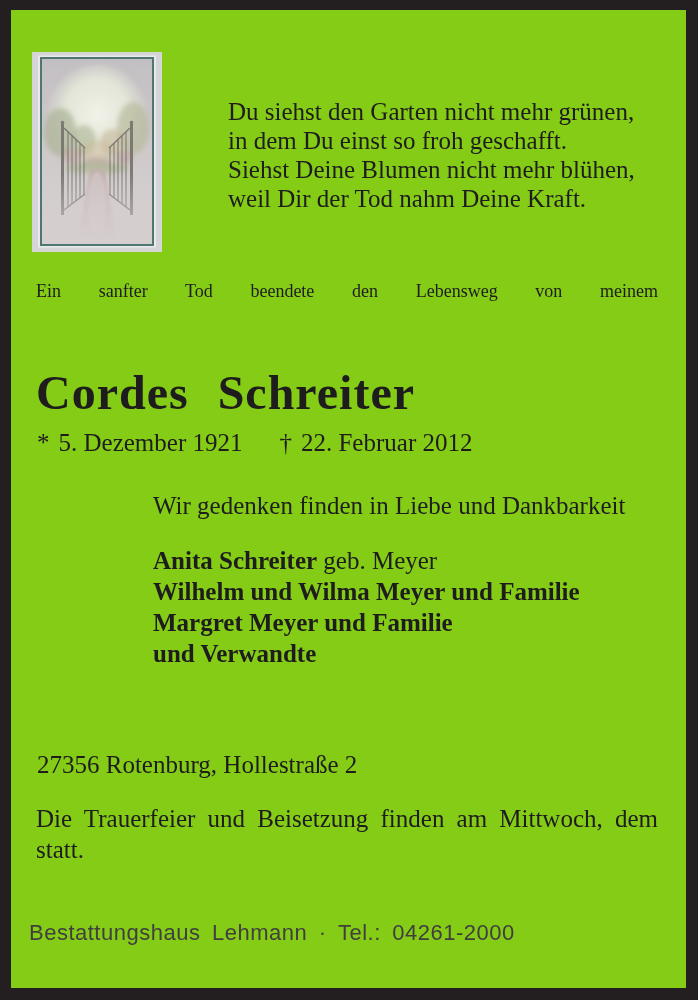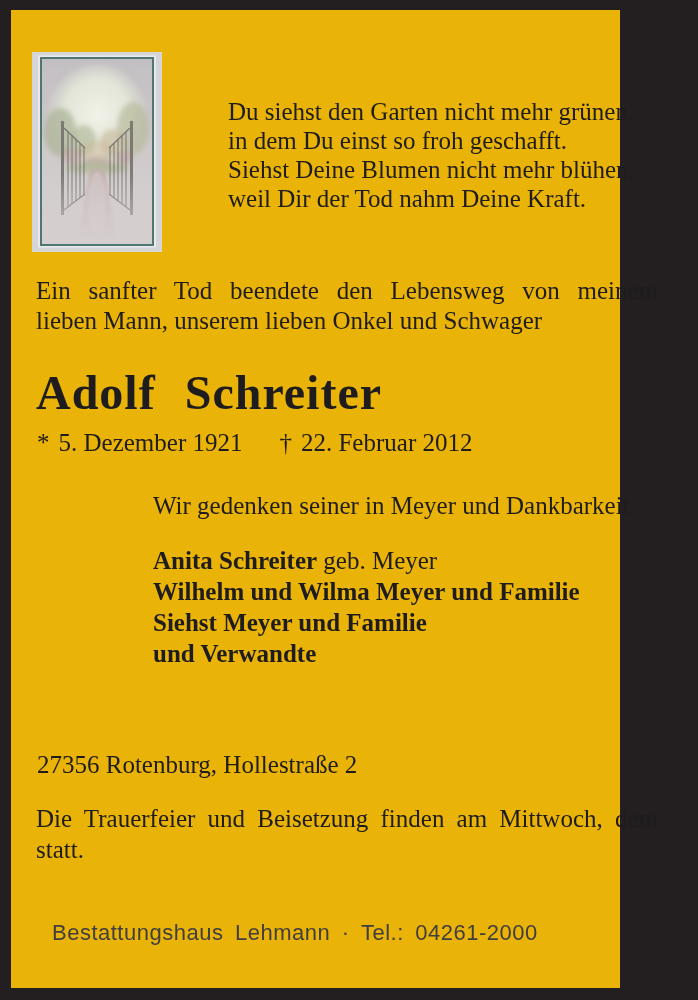--- a/index.html
+++ b/index.html
@@ -3,52 +3,52 @@
 <meta charset="utf-8">
 <style>
   html,body{margin:0;padding:0;}
   body{
     width:698px;height:1000px;position:relative;
     background:#231f20;
     font-family:"Liberation Serif", serif;
     overflow:hidden;
   }
   .page{
-    position:absolute;left:11px;top:10px;width:609px;height:978px;
-    background:#eab308;
+    position:absolute;left:11px;top:10px;width:675px;height:978px;
+    background:#84cc16;
   }
   .abs{position:absolute;}
   .txt{color:#1e1c1d;}
   
   .artwork{left:21px;top:42px;width:130px;height:200px;}
   .artwork svg{display:block;width:130px;height:200px;}
   
   .poem{left:217px;top:87px;font-size:25px;line-height:29px;white-space:nowrap;}
   
-  .intro{left:25px;top:266px;width:622px;font-size:25px;line-height:30px;}
+  .intro{left:25px;top:266px;width:622px;font-size:18px;line-height:30px;}
   .line-just{text-align:justify;text-align-last:justify;}
   
   .name{left:25px;top:357px;font-size:48px;line-height:52px;font-weight:bold;
         letter-spacing:1px;word-spacing:16px;white-space:nowrap;}
   
   .dates{left:26px;top:418px;font-size:25px;line-height:30px;white-space:nowrap;}
   .date-symbol{display:inline-block;margin-right:9px;}
   .death-group{margin-left:37px;}
   
   .remembrance{left:142px;top:481px;font-size:25px;line-height:30px;white-space:nowrap;}
   
   .family{left:142px;top:535px;font-size:25px;line-height:31px;font-weight:bold;white-space:nowrap;}
   .family .regular{font-weight:normal;}
   
   .address{left:26px;top:733px;font-size:25px;line-height:30px;white-space:nowrap;margin-top:7px;}
   
   .funeral{left:25px;top:793px;width:622px;font-size:25px;line-height:31px;}
   
   .funeral-home{
-    left:41px;top:910px;font-size:22px;line-height:26px;white-space:nowrap;
+    left:18px;top:910px;font-size:22px;line-height:26px;white-space:nowrap;
     font-family:"Liberation Sans", sans-serif;
     color:#413e3f;letter-spacing:0.5px;word-spacing:5px;
   }
 </style>
 </head>
 <body>
 
 <div class="page">
 
   <div class="abs artwork">
@@ -133,35 +133,34 @@
 
   <div class="abs poem txt">
     <div>Du siehst den Garten nicht mehr grünen,</div>
     <div>in dem Du einst so froh geschafft.</div>
     <div>Siehst Deine Blumen nicht mehr blühen,</div>
     <div>weil Dir der Tod nahm Deine Kraft.</div>
   </div>
 
   <div class="abs intro txt">
     <div class="line-just">Ein sanfter Tod beendete den Lebensweg von meinem</div>
-    <div>lieben Mann, unserem lieben Onkel und Schwager</div>
   </div>
 
-  <div class="abs name txt">Adolf Schreiter</div>
+  <div class="abs name txt">Cordes Schreiter</div>
 
   <div class="abs dates txt">
     <span><span class="date-symbol">*</span><span>5. Dezember 1921</span></span><span class="death-group"><span class="date-symbol">†</span><span>22. Februar 2012</span></span>
   </div>
 
-  <div class="abs remembrance txt">Wir gedenken seiner in Meyer und Dankbarkeit</div>
+  <div class="abs remembrance txt">Wir gedenken finden in Liebe und Dankbarkeit</div>
 
   <div class="abs family txt">
     <div><span>Anita Schreiter</span><span class="regular"> <span>geb. Meyer</span></span></div>
     <div>Wilhelm und Wilma Meyer und Familie</div>
-    <div>Siehst Meyer und Familie</div>
+    <div>Margret Meyer und Familie</div>
     <div>und Verwandte</div>
   </div>
 
   <div class="abs address txt">27356 Rotenburg, Hollestraße 2</div>
 
   <div class="abs funeral txt">
     <div class="line-just">Die Trauerfeier und Beisetzung finden am Mittwoch, dem</div>
     <div>statt.</div>
   </div>
 

